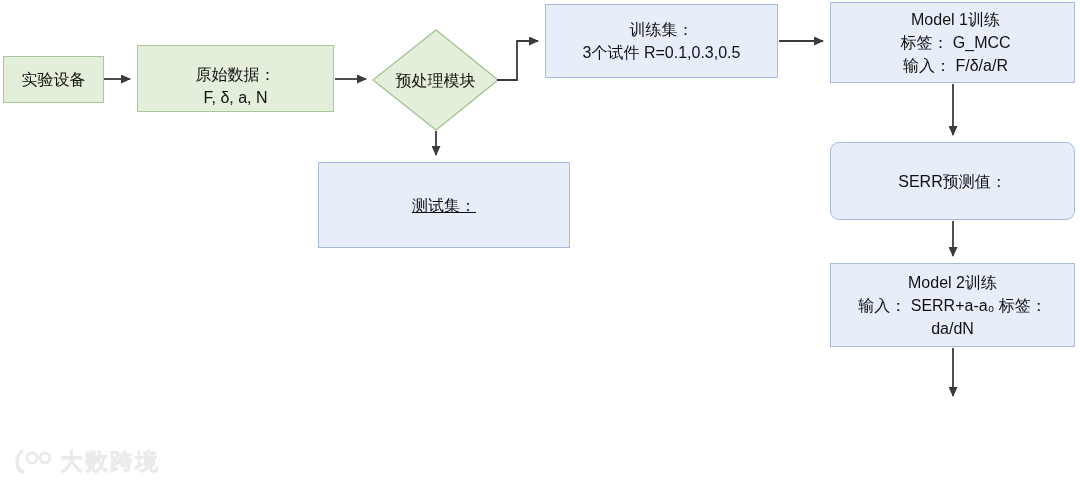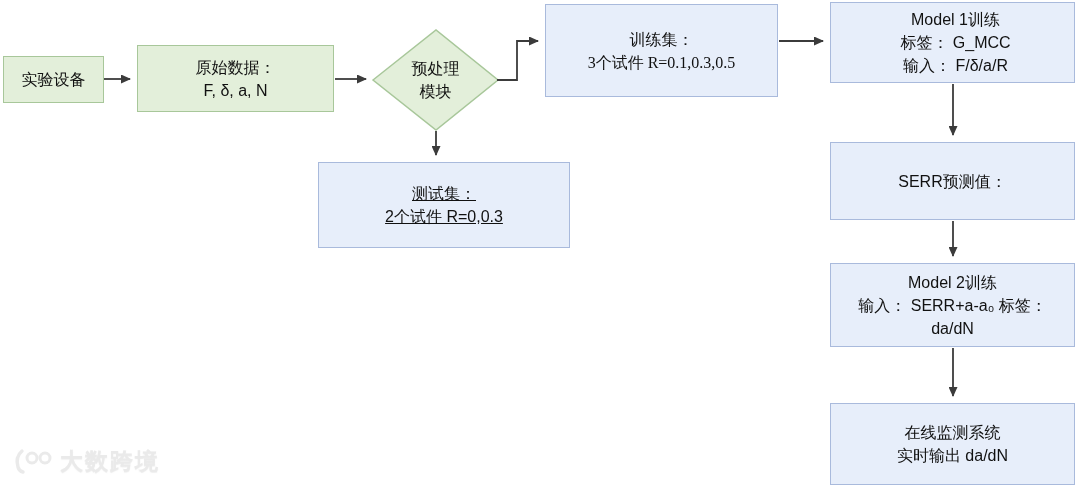--- a/index.html
+++ b/index.html
@@ -28,21 +28,21 @@
   .node.green{
     background:#e3efda;
     border:1.5px solid #a8c79a;
   }
   .node.blue{
     background:#e7eefa;
     border:1.5px solid #a9badc;
   }
   .diamond-label{
     position:absolute;
-    display:flex;flex-direction:column;
+    display:flex;
     justify-content:center;align-items:center;
     text-align:center;
     font-size:16px;line-height:23px;color:#111111;
     background:transparent;
     pointer-events:none;
   }
   .watermark{
     position:absolute;left:12px;top:446px;
     display:flex;align-items:center;gap:6px;
     color:#eaeaea;
@@ -75,60 +75,55 @@
     <path d="M779,41 L823,41" fill="none" stroke="#3b3b3b" stroke-width="1.8" marker-end="url(#arrow)"></path>
     <path d="M953,84 L953,135" fill="none" stroke="#3b3b3b" stroke-width="1.8" marker-end="url(#arrow)"></path>
     <path d="M953,221 L953,256" fill="none" stroke="#3b3b3b" stroke-width="1.8" marker-end="url(#arrow)"></path>
     <path d="M953,348 L953,396" fill="none" stroke="#3b3b3b" stroke-width="1.8" marker-end="url(#arrow)"></path>
   </svg>
 
   <div class="node green" style="left:3px;top:56px;width:101px;height:47px;text-align:center;">
     <div>实验设备</div>
   </div>
 
-  <div class="node green" style="left:137px;top:45px;width:197px;height:67px;">
+  <div class="node green" style="left:137px;top:45px;width:197px;height:67px;justify-content:flex-end;">
     <div>原始数据：</div>
     <div>F, δ, a, N</div>
   </div>
 
   <div class="diamond-label" style="left:373px;top:30px;width:125px;height:100px;">
     <div>预处理</div>
     <div>模块</div>
   </div>
 
-  <div class="node blue" style="left:545px;top:4px;width:233px;height:93px;font-family:Liberation Serif, serif;">
+  <div class="node blue" style="left:545px;top:4px;width:233px;height:74px;">
     <div>训练集：</div>
     <div>3个试件 R=0.1,0.3,0.5</div>
   </div>
 
   <div class="node blue" style="left:318px;top:162px;width:252px;height:86px;text-decoration:underline;">
     <div>测试集：</div>
-    <div>2个试件 R=0,0.3</div>
   </div>
 
   <div class="node blue" style="left:830px;top:2px;width:245px;height:81px;padding-left:12px;">
     <div>Model 1训练</div>
     <div>标签： G_MCC</div>
     <div>输入： F/δ/a/R</div>
   </div>
 
-  <div class="node blue" style="left:830px;top:142px;width:245px;height:78px;">
+  <div class="node blue" style="left:830px;top:142px;width:245px;height:78px;border-radius:9px;">
     <div>SERR预测值：</div>
   </div>
 
   <div class="node blue" style="left:830px;top:263px;width:245px;height:84px;">
     <div>Model 2训练</div>
     <div>输入： SERR+a-a₀ 标签：</div>
     <div>da/dN</div>
   </div>
 
-  <div class="node blue" style="left:830px;top:403px;width:245px;height:82px;">
-    <div>在线监测系统</div>
-    <div>实时输出 da/dN</div>
-  </div>
 
   <div class="watermark">
     <svg width="42" height="30" viewBox="0 0 42 30">
       <path d="M10,4 Q3,10 6,20 Q7,24 11,25" fill="none" stroke="#eaeaea" stroke-width="3.4" stroke-linecap="round"></path>
       <circle cx="20" cy="11" r="5" fill="none" stroke="#eaeaea" stroke-width="3"></circle>
       <circle cx="33" cy="11" r="5" fill="none" stroke="#eaeaea" stroke-width="3"></circle>
     </svg>
     <span class="wm-text">大数跨境</span>
   </div>
 

